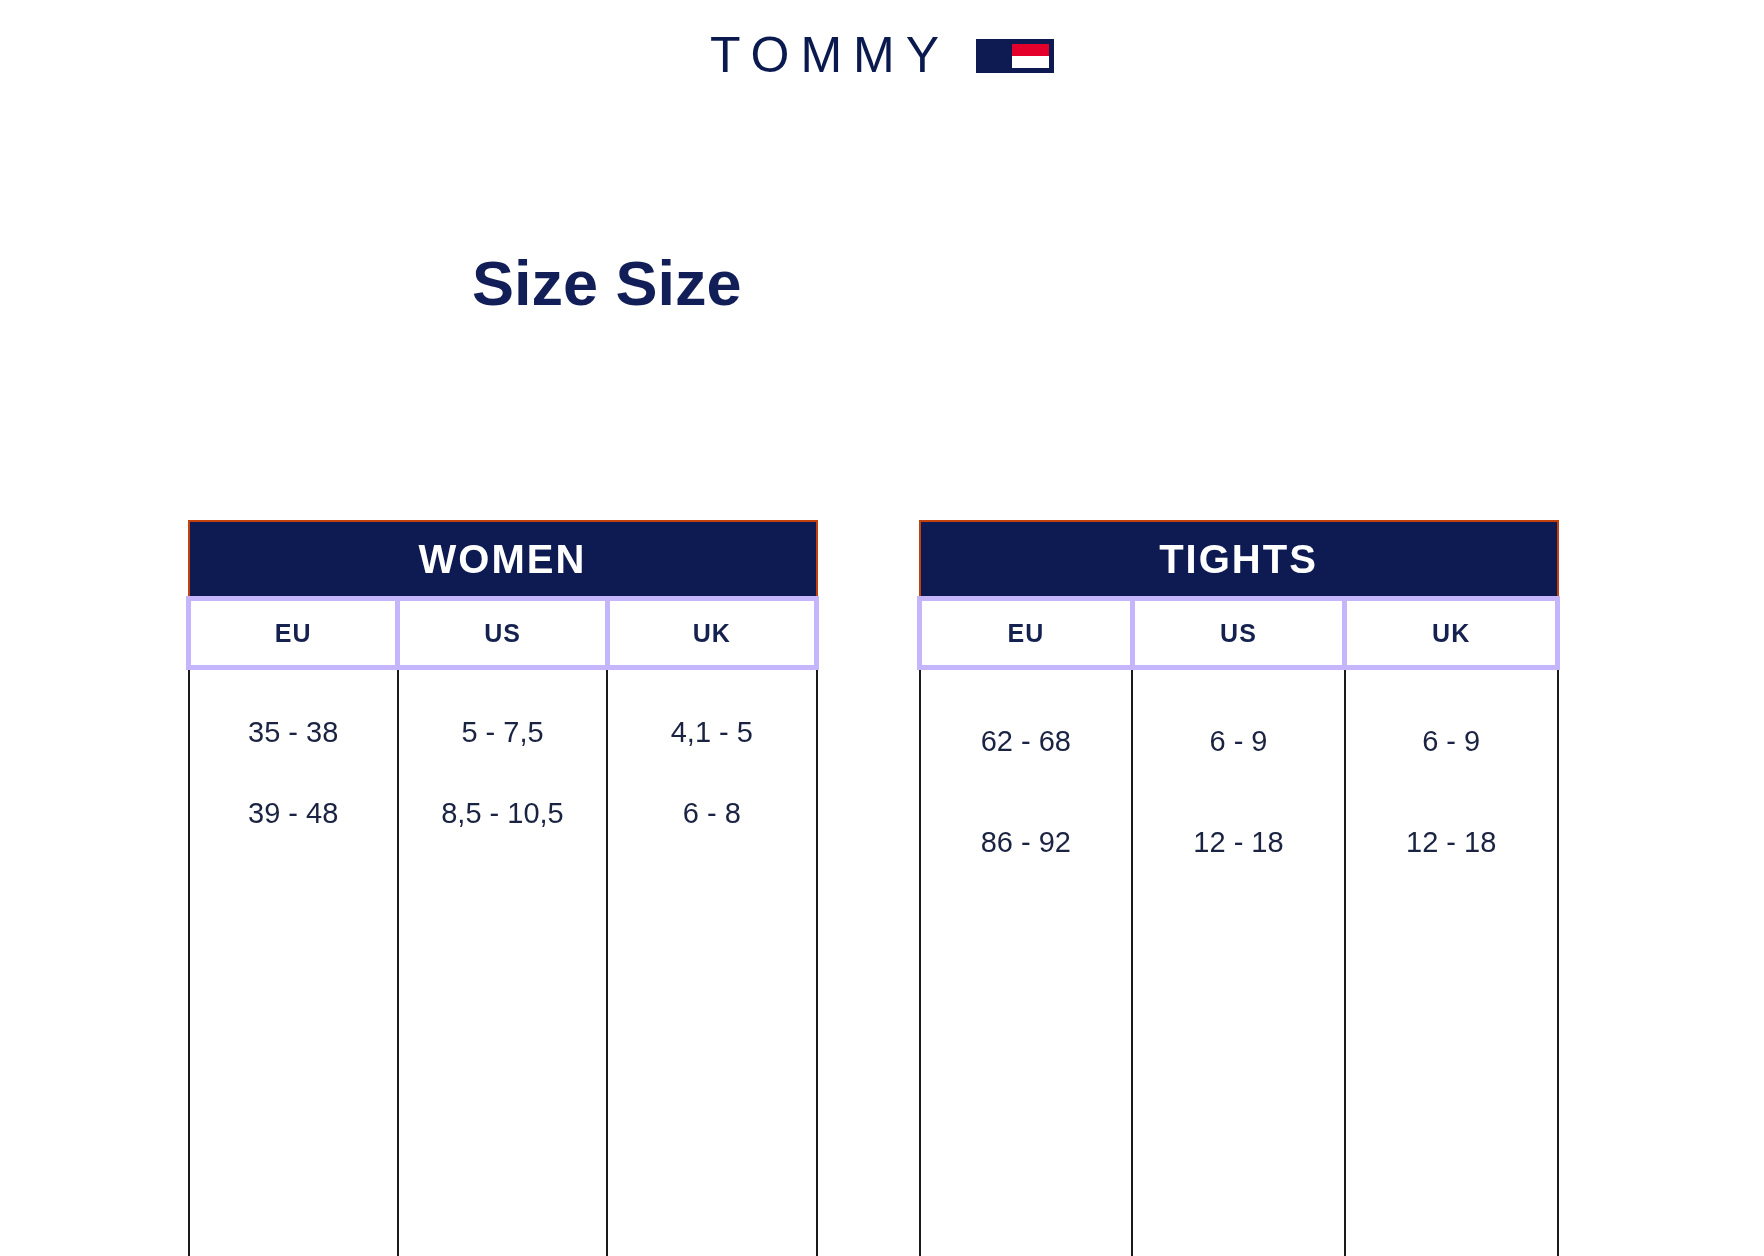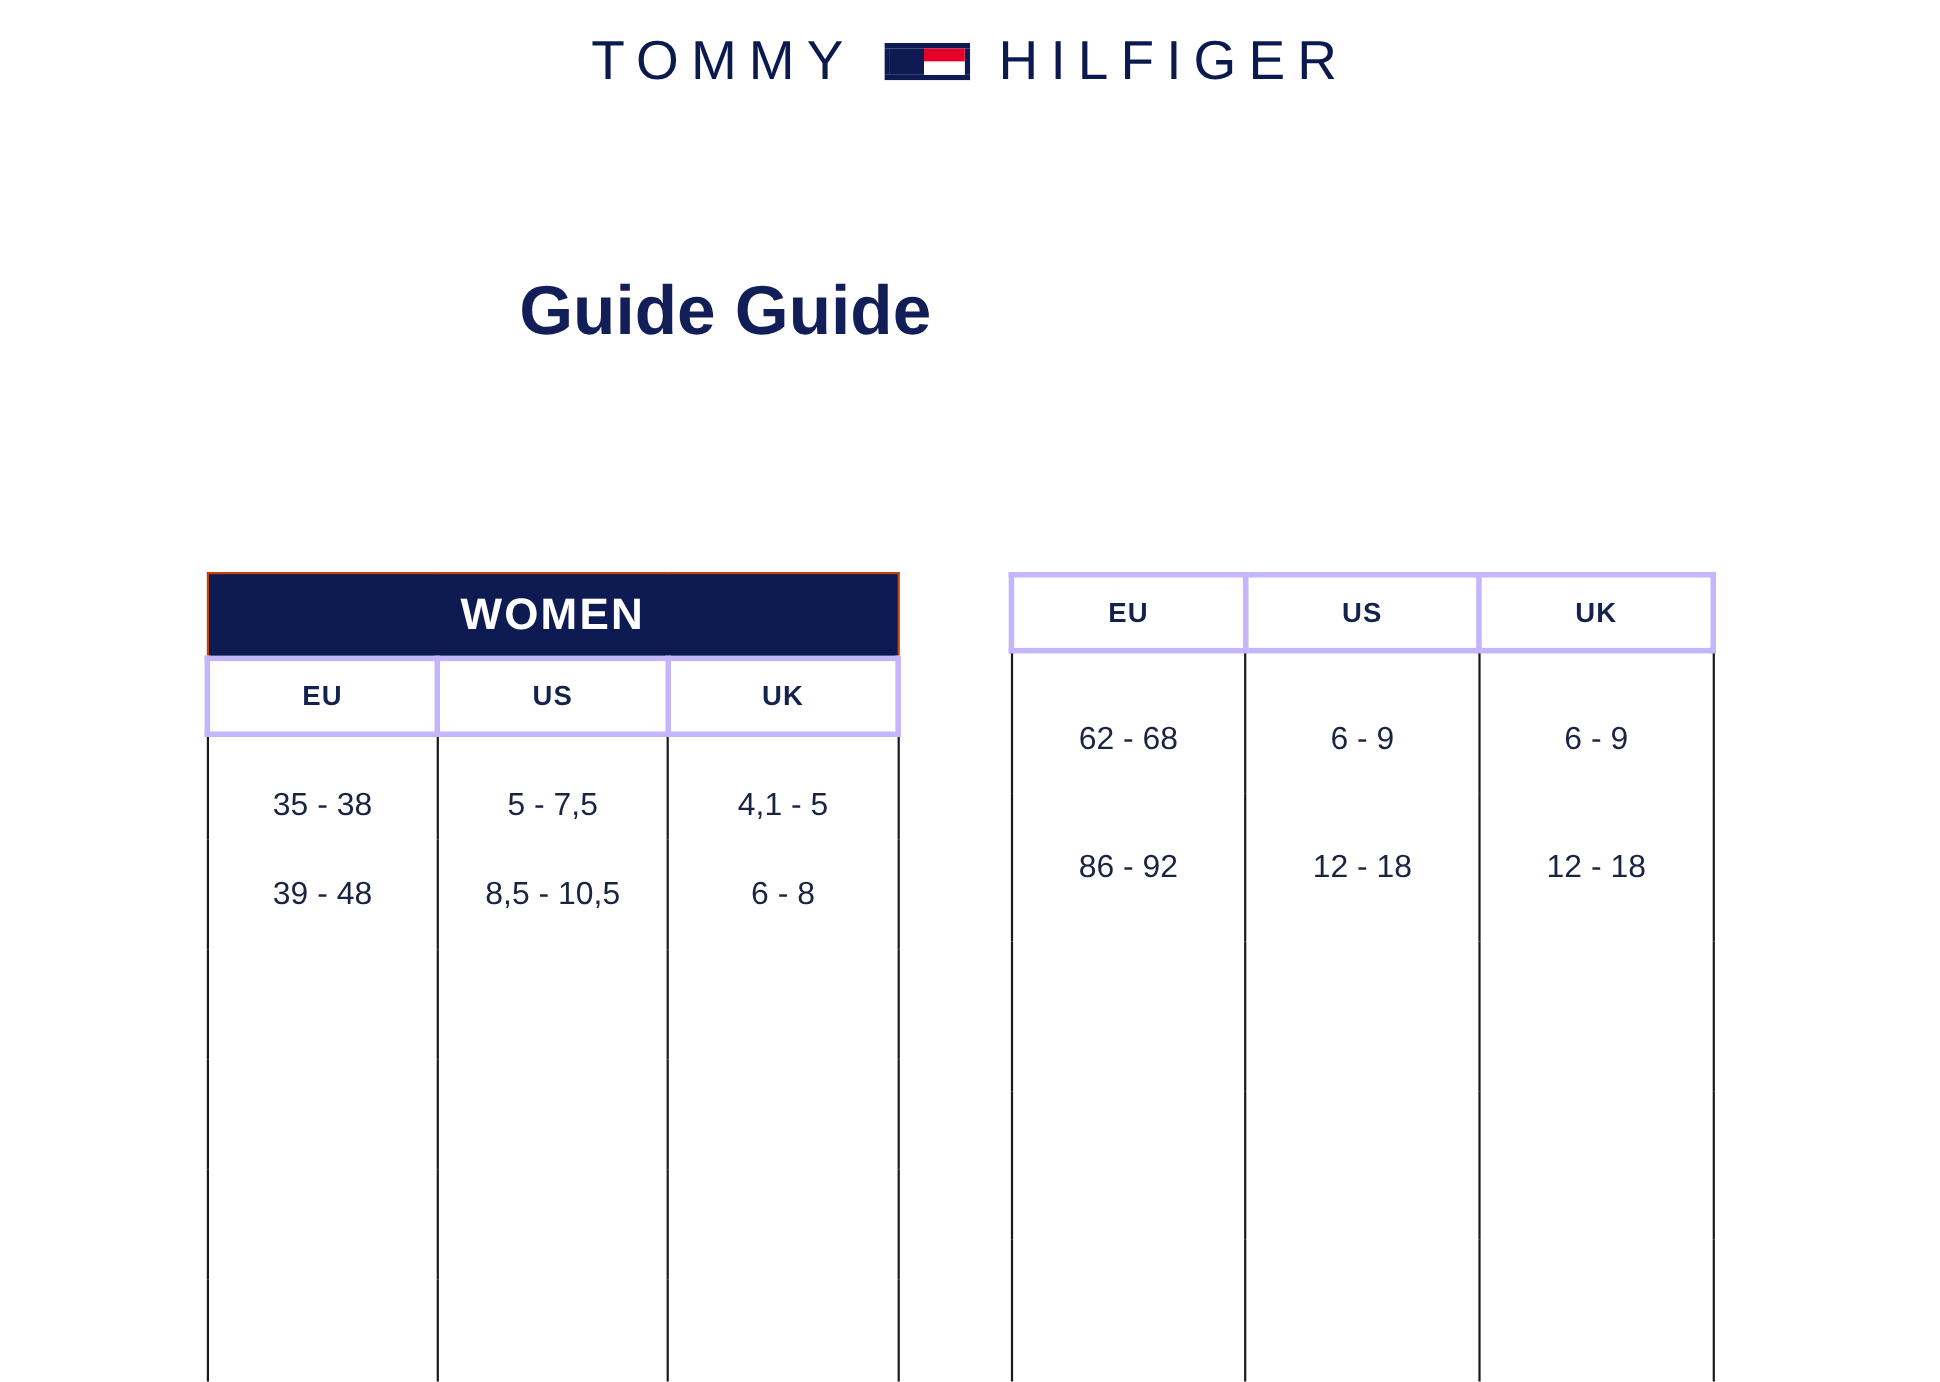--- a/index.html
+++ b/index.html
@@ -116,25 +116,24 @@
   <svg class="brand-flag" viewBox="0 0 78 34">
     <rect x="0" y="0" width="78" height="34" fill="#ffffff"></rect>
     <rect x="0" y="0" width="78" height="5" fill="#0d1b52"></rect>
     <rect x="0" y="29" width="78" height="5" fill="#0d1b52"></rect>
     <rect x="0" y="5" width="5" height="24" fill="#0d1b52"></rect>
     <rect x="73" y="5" width="5" height="24" fill="#0d1b52"></rect>
     <rect x="5" y="5" width="31" height="24" fill="#0d1b52"></rect>
     <rect x="36" y="5" width="37" height="12" fill="#e4002b"></rect>
     <rect x="36" y="17" width="37" height="12" fill="#ffffff"></rect>
   </svg>
-  <span class="brand-word">HILFIGER</span>
 </div>
 
 <div class="title-row">
-  <div class="page-title">Guide Guide</div>
+  <div class="page-title">Size Size</div>
 </div>
 
 <div class="tables-wrap">
 
   <table class="size-table women">
     <thead>
       <tr>
         <th class="table-title" colspan="3">WOMEN</th>
       </tr>
       <tr>
@@ -173,20 +172,23 @@
         <td class="cell"></td>
         <td class="cell"></td>
         <td class="cell"></td>
       </tr>
     </tbody>
   </table>
 
   <table class="size-table tights">
     <thead>
       <tr>
+        <th class="table-title" colspan="3">TIGHTS</th>
+      </tr>
+      <tr>
         <th class="col-head">EU</th>
         <th class="col-head">US</th>
         <th class="col-head">UK</th>
       </tr>
     </thead>
     <tbody>
       <tr class="first-data">
         <td class="cell">62 - 68</td>
         <td class="cell">6 - 9</td>
         <td class="cell">6 - 9</td>

